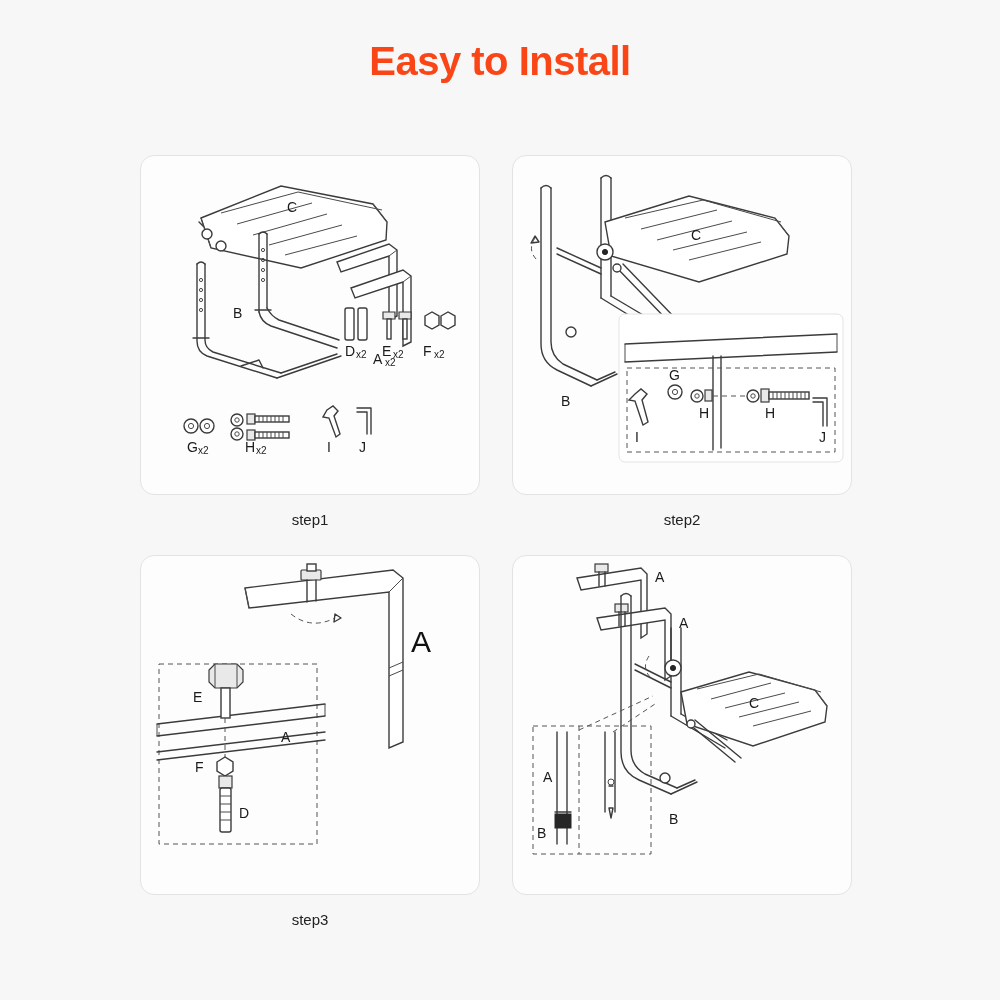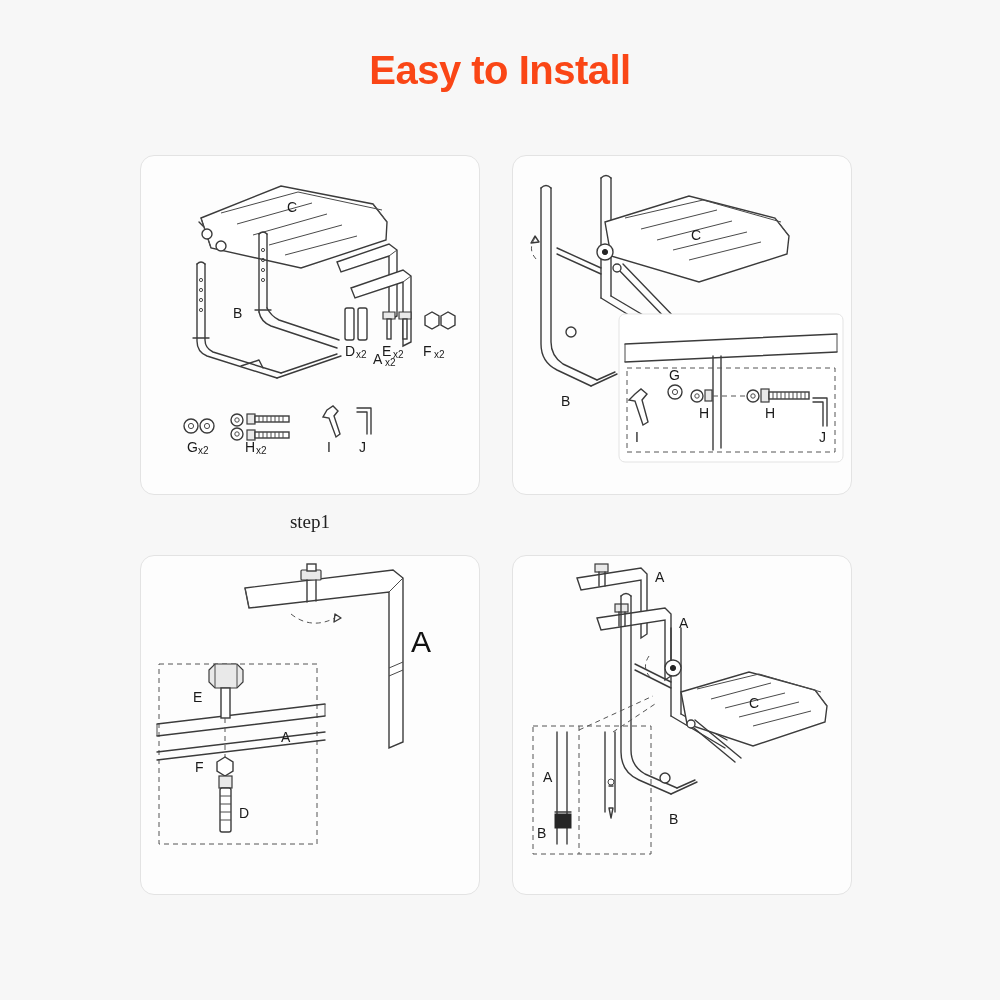--- a/index.html
+++ b/index.html
@@ -10,21 +10,21 @@
     font-family: "Liberation Sans", sans-serif;
     overflow: hidden;
     position: relative;
   }
   .page {
     width: 1000px; height: 1000px;
     position: relative;
   }
   .title {
     position: absolute;
-    top: 48px; left: 0; width: 1000px;
+    top: 39px; left: 0; width: 1000px;
     text-align: center;
     color: #FA4616;
     font-size: 40px;
     font-weight: bold;
     letter-spacing: -0.5px;
   }
   .grid {
     position: absolute;
     top: 155px; left: 140px;
     width: 720px; height: 790px;
@@ -40,24 +40,23 @@
   .panel {
     width: 340px; height: 340px;
     background: #fdfdfd;
     border: 1px solid #e3e3e3;
     border-radius: 14px;
     position: relative;
     overflow: hidden;
   }
   .step-label {
     text-align: center;
-    font-size: 19px;
+    font-size: 15px;
     color: #222;
     margin-top: 16px;
-    font-family: Liberation Serif, serif;
   }
   svg { display: block; }
   .ln { fill: none; stroke: #3b3b3b; stroke-width: 1.4; stroke-linejoin: round; stroke-linecap: round; }
   .ln-thin { fill: none; stroke: #4a4a4a; stroke-width: 1; }
   .fillw { fill: #ffffff; stroke: #3b3b3b; stroke-width: 1.4; }
   .fillg { fill: #e9e9e9; stroke: #3b3b3b; stroke-width: 1.2; }
   .filld { fill: #262626; stroke: #262626; stroke-width: 1; }
   .dash { fill: none; stroke: #555; stroke-width: 1; stroke-dasharray: 5 4; }
   .lbl { font-family: "Liberation Sans", sans-serif; font-size: 14px; fill: #1a1a1a; }
   .lbl-sm { font-family: "Liberation Sans", sans-serif; font-size: 10px; fill: #1a1a1a; }
@@ -280,20 +279,21 @@
 
             <path class="fillw" d="M122 238 l6 -5 l6 5 l-5 6 l6 22 l-5 3 l-8 -24 l-6 -1 z"></path>
             <text class="lbl" x="122" y="286">I</text>
 
             <path class="ln" d="M300 242 h14 v28"></path>
             <path class="ln" d="M300 246 h10 v24"></path>
             <text class="lbl" x="306" y="286">J</text>
           </g>
         </svg>
       </div>
+      <div class="step-label">step2</div>
     </div>
 
     <div class="cell c3">
       <div class="panel">
         <svg width="340" height="340" viewBox="0 0 340 340">
 
           <g>
             <path class="fillw" d="M104 32 L252 14 L262 22 L262 186 L248 192 L248 36 L108 52 Z"></path>
             <path class="ln-thin" d="M104 32 L108 52"></path>
             <path class="ln-thin" d="M248 36 L262 22"></path>
@@ -337,20 +337,21 @@
           <text class="lbl" x="54" y="216">F</text>
 
           <g>
             <rect class="fillg" x="78" y="220" width="13" height="12"></rect>
             <rect class="fillw" x="79" y="232" width="11" height="44" rx="2"></rect>
             <path class="ln-thin" d="M79 240 h11 M79 248 h11 M79 256 h11 M79 264 h11"></path>
           </g>
           <text class="lbl" x="98" y="262">D</text>
         </svg>
       </div>
+      <div class="step-label">step3</div>
     </div>
 
     <div class="cell c4">
       <div class="panel">
         <svg width="340" height="340" viewBox="0 0 340 340">
 
           <g>
             <path class="fillw" d="M64 22 L128 12 L134 18 L134 78 L128 82 L128 24 L68 34 Z"></path>
             <rect class="fillg" x="82" y="8" width="13" height="8"></rect>
             <path class="ln" d="M86 16 L86 30 M92 16 L92 30"></path>

